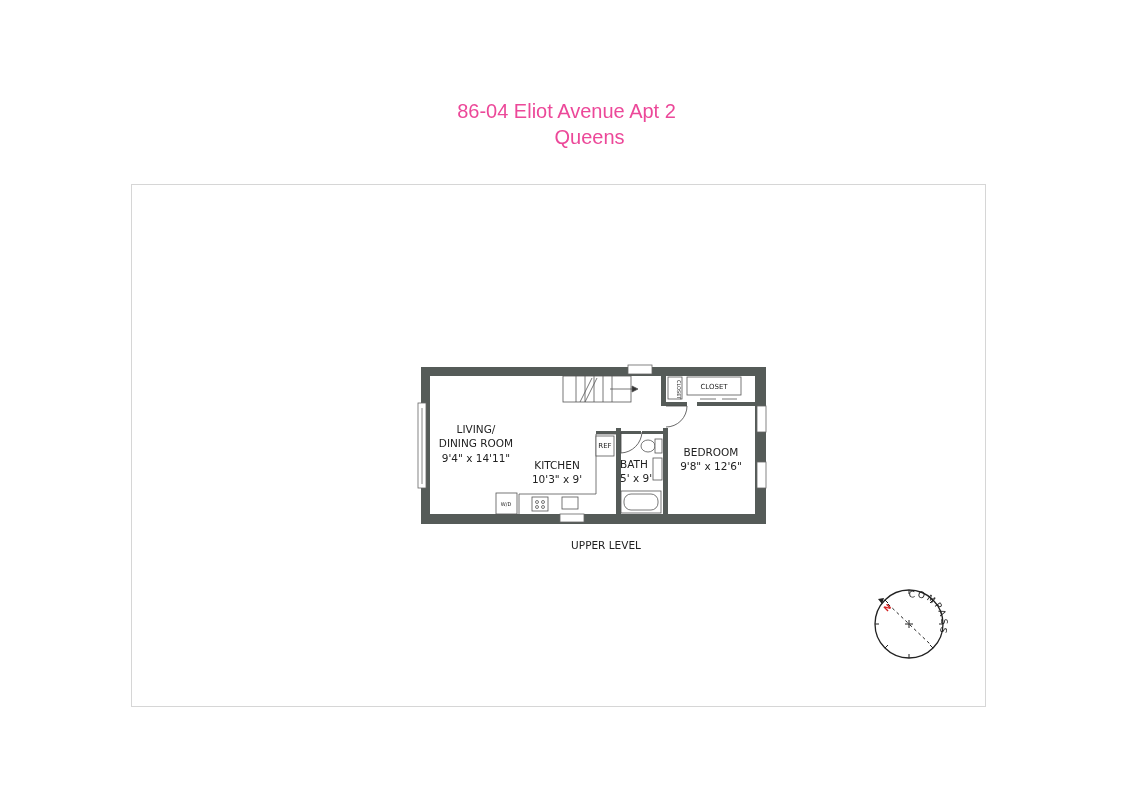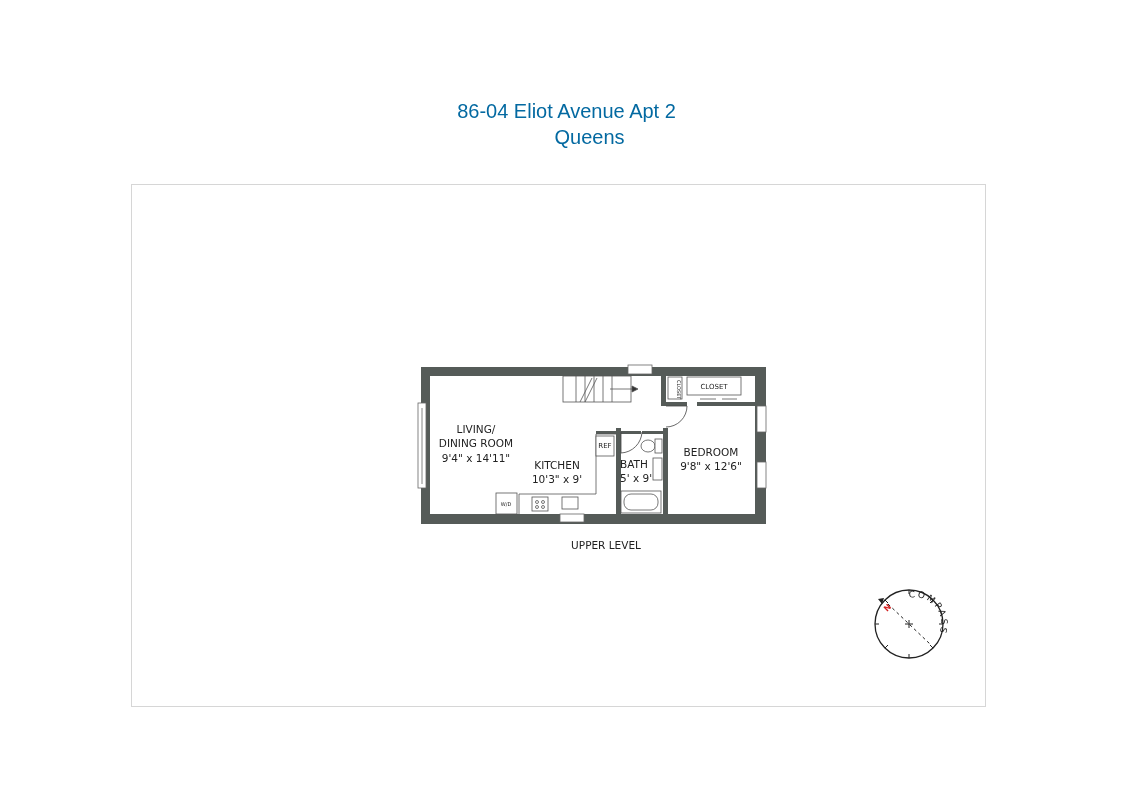--- a/index.html
+++ b/index.html
@@ -1,19 +1,19 @@
 <!DOCTYPE html>
 <html><head>
 <meta charset="utf-8">
 <style>
   html, body { margin:0; padding:0; background:#ffffff; }
   body { width:1133px; height:800px; position:relative; overflow:hidden;
          font-family:"DejaVu Sans", sans-serif; }
   .title { position:absolute; left:0; width:1133px; text-align:center;
-           font-family:"Liberation Sans", sans-serif; color:#0369a1; font-size:20px; }
+           font-family:"Liberation Sans", sans-serif; color:#ec4899; font-size:20px; }
   .t1 { top:100px; }
   .t2 { top:126px;margin-left:23px; }
   .frame { position:absolute; left:131px; top:184px; width:855px; height:523px;
            border:1px solid #d6d6d6; box-sizing:border-box; }
   svg { position:absolute; left:0; top:0; }
   .lbl { font-family:"DejaVu Sans", sans-serif; font-size:10.5px; fill:#222; }
   .lbls { font-family:"DejaVu Sans", sans-serif; font-size:7px; fill:#222; }
   .lblxs { font-family:"DejaVu Sans", sans-serif; font-size:5px; fill:#222; }
 </style>
 </head>

